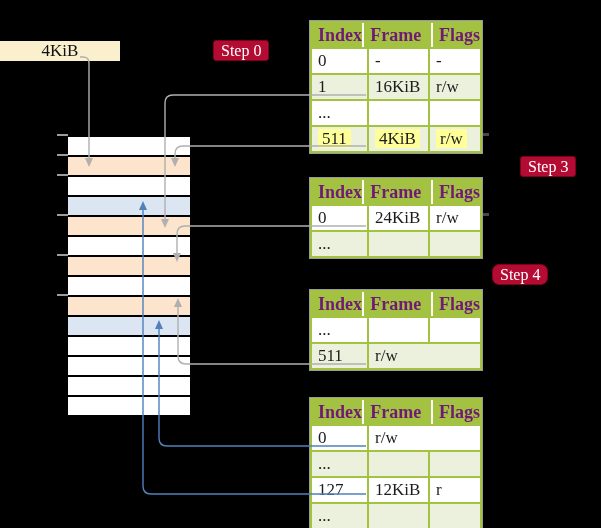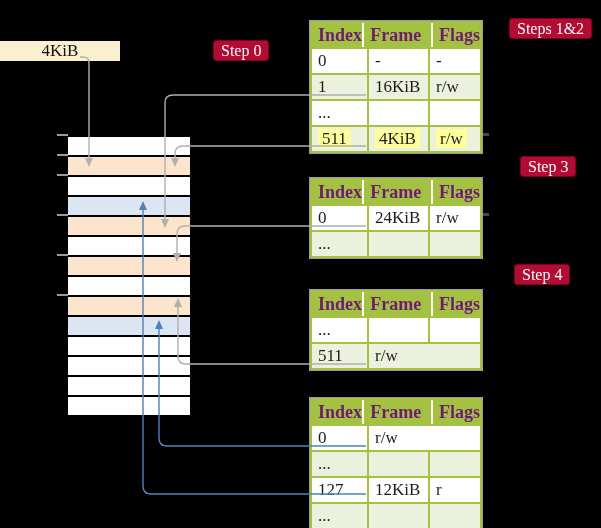--- a/index.html
+++ b/index.html
@@ -9,21 +9,21 @@
   
   .size-label{position:absolute;left:0;top:41px;width:120px;height:20px;background:#fbf0cd;
               color:#111;font-size:17px;line-height:20px;text-align:center;}
 
   
   .badge{position:absolute;height:19px;line-height:19px;padding:0 7px;border-radius:3px;
          background:#b30b31;border:1px solid #7d001f;color:#fff;font-size:16px;white-space:nowrap;}
   #badge-step0{left:188px;top:40px;margin-left:25px;}
   #badge-steps12{left:509px;top:18px;}
   #badge-step3{left:520px;top:156px;}
-  #badge-step4{left:514px;top:264px;}
+  #badge-step4{left:492px;top:264px;border-radius:7px;}
 
   
   .memcol{position:absolute;left:68px;top:135px;width:122px;border-top:2px solid #000;}
   .mrow{height:20px;border-bottom:2px solid #000;box-sizing:border-box;background:#fff;}
   .mrow.peach{background:#fce4cd;}
   .mrow.blue{background:#dbe6f2;}
   .mrow.white{background:#ffffff;}
   .tick{position:absolute;left:57px;width:11px;height:2px;background:#9c9c9c;}
 
   
@@ -50,21 +50,20 @@
   #arrows{position:absolute;left:0;top:0;pointer-events:none;}
 </style>
 </head>
 <body>
 
 <div id="canvas">
 
   <div class="size-label">4KiB</div>
 
   <div class="badge" id="badge-step0">Step 0</div>
-  <div class="badge" id="badge-steps12">Steps 1&amp;2</div>
   <div class="badge" id="badge-step3">Step 3</div>
   <div class="badge" id="badge-step4">Step 4</div>
 
   <div class="memcol">
       <div class="mrow white"></div>
       <div class="mrow peach"></div>
       <div class="mrow white"></div>
       <div class="mrow blue"></div>
       <div class="mrow peach"></div>
       <div class="mrow white"></div>

